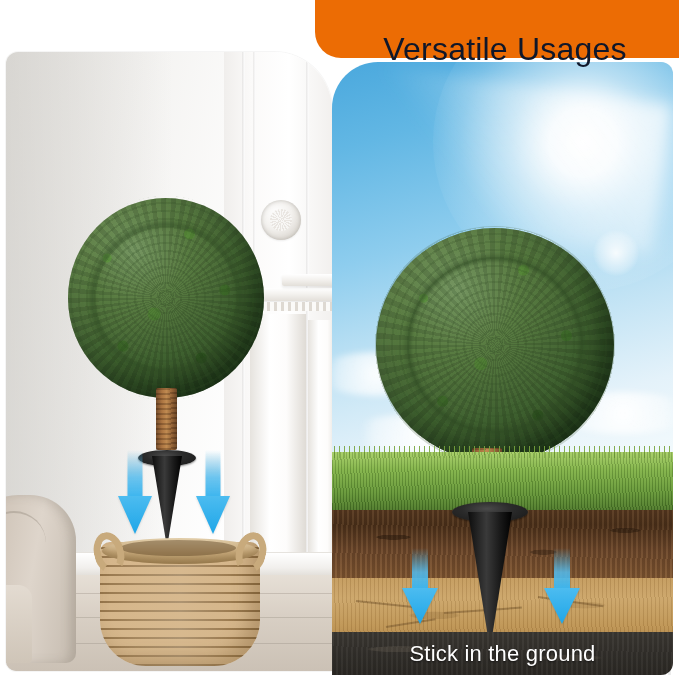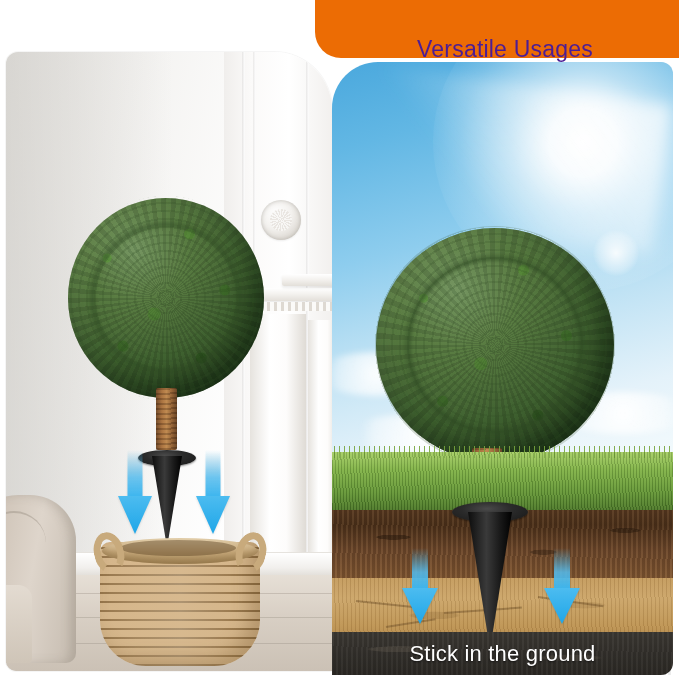--- a/index.html
+++ b/index.html
@@ -19,22 +19,22 @@
   
   .header-banner {
     position: absolute;
     left: 315px; top: 0; width: 364px; height: 58px;
     background: #ec6c04;
     border-bottom-left-radius: 26px;
     display: flex; align-items: center; justify-content: center;
     z-index: 30;
   }
   .header-title {
-    color: #4c1d95;
-    font-size: 23px;
+    color: #0f172a;
+    font-size: 32px;
     font-weight: 400;
     letter-spacing: 0.2px;
     line-height: 1;
     padding-left: 16px;
     white-space: nowrap;
     margin-top: 40px;
   }
 
   
   .panel {

